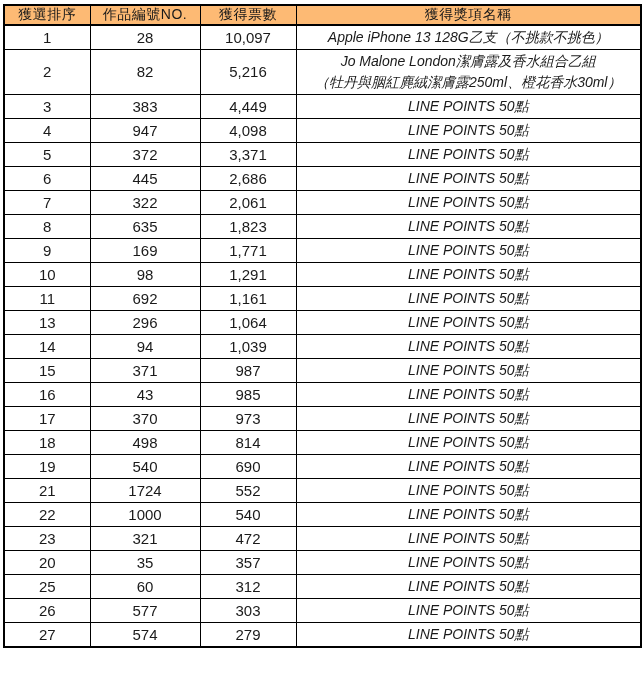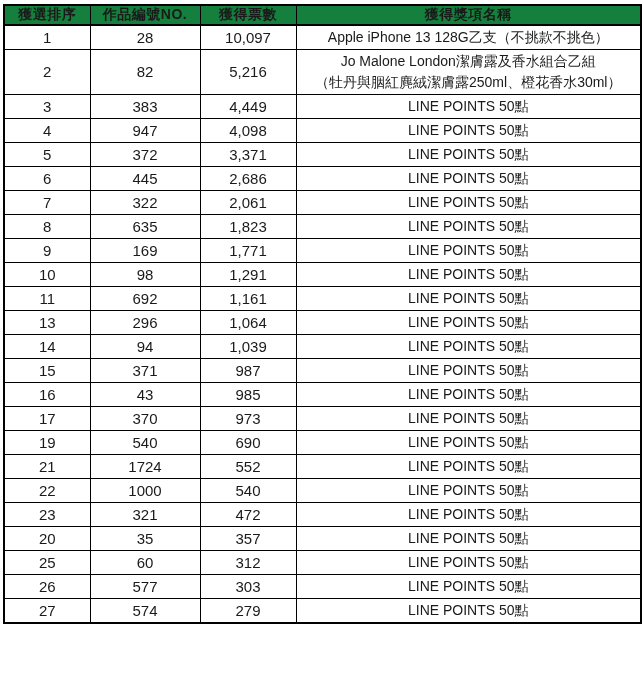--- a/index.html
+++ b/index.html
@@ -26,36 +26,37 @@
   table.results th,
   table.results td {
     border: 1px solid #000000;
     text-align: center;
     vertical-align: middle;
     padding: 0 2px;
     overflow: hidden;
     white-space: nowrap;
   }
   table.results th {
-    background: #15803d;
+    background: #fdba74;
     font-size: 14px;
-    font-weight: 700;
+    font-weight: 400;
     height: 18px;
     border-bottom: 2px solid #000000;
     letter-spacing: 0.5px;
   }
   table.results td {
     font-size: 15px;
     height: 20px;
     line-height: 20px;
   }
   table.results td.prize {
     font-size: 14px;
     line-height: 21px;
     padding: 1px 2px;
+    font-style: italic;
   }
   table.results td.prize div {
     line-height: 21px;
   }
   col.c-rank  { width: 86px; }
   col.c-no    { width: 110px; }
   col.c-votes { width: 96px; }
   col.c-prize { width: 345px; }
 </style>
 </head>
@@ -217,20 +218,28 @@
 
   <tr>
     <td>17</td>
     <td>370</td>
     <td>973</td>
     <td class="prize">
             <div>LINE POINTS 50點</div>
           </td>
   </tr>
 
+  <tr>
+    <td>18</td>
+    <td>498</td>
+    <td>814</td>
+    <td class="prize">
+            <div>LINE POINTS 50點</div>
+          </td>
+  </tr>
 
   <tr>
     <td>19</td>
     <td>540</td>
     <td>690</td>
     <td class="prize">
             <div>LINE POINTS 50點</div>
           </td>
   </tr>
 

